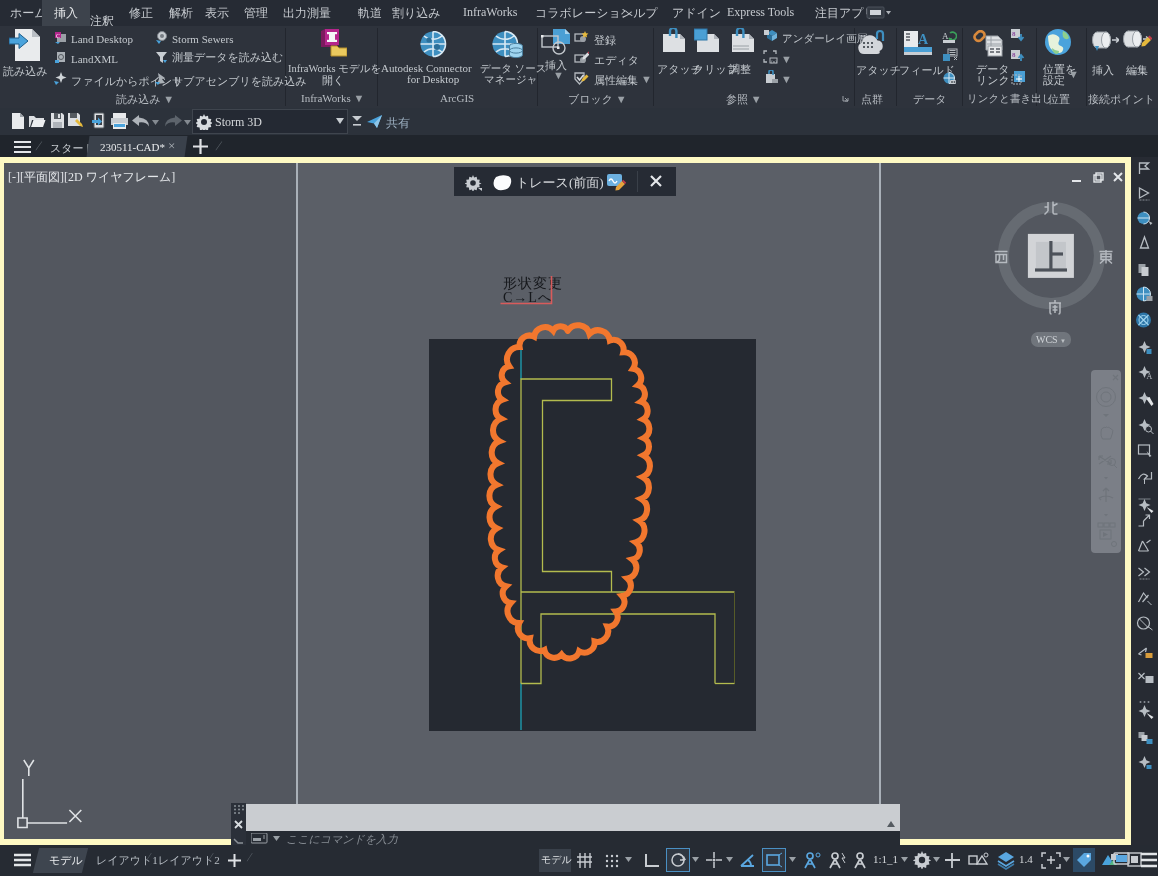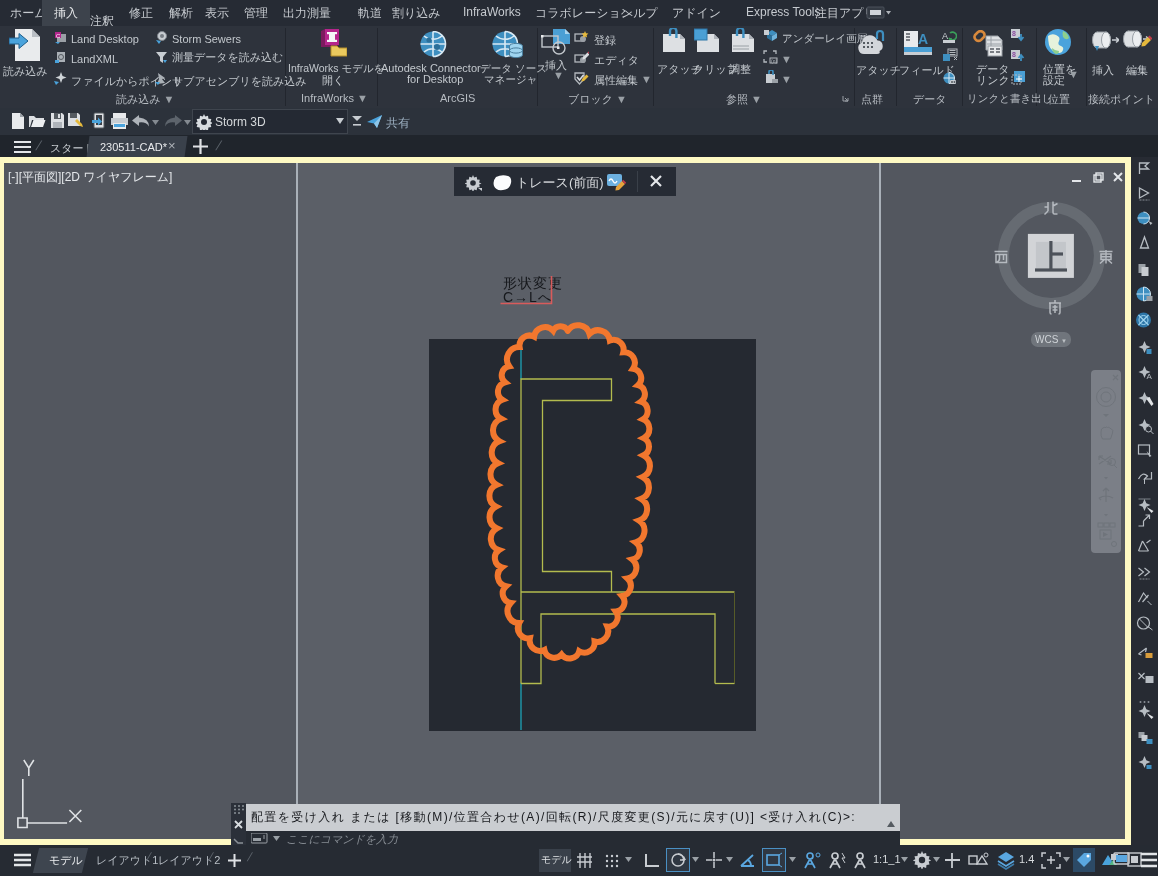--- a/index.html
+++ b/index.html
@@ -1,17 +1,17 @@
 <!DOCTYPE html>
 <html><head><meta charset="utf-8">
 <style>
 html,body{margin:0;padding:0;width:1158px;height:876px;overflow:hidden;background:#2c313a;font-family:"Liberation Sans",sans-serif;}
 *{box-sizing:border-box;}
 .abs{position:absolute;}
-#page{position:relative;width:1158px;height:876px;}
+#page{position:relative;width:1158px;height:876px;font-family:Liberation Serif, serif;}
 
 #menubar{left:0;top:0;width:1158px;height:26px;background:#262b34;color:#c6cacf;font-size:12px;}
 .mi{position:absolute;top:5px;white-space:nowrap;}
 .mi.sel{background:#3d434c;color:#e8eaec;top:0;height:26px;line-height:26px;padding:0 12px;}
 
 #ribbon{left:0;top:26px;width:1158px;height:82px;background:#2e333c;color:#c3c7cc;}
 .psep{position:absolute;top:2px;width:1px;height:78px;background:#22262e;}
 .plabel{position:absolute;top:66px;height:16px;font-size:11px;color:#b7bcc2;white-space:nowrap;}
 .rtxt{position:absolute;font-size:11px;color:#c3c8cd;white-space:nowrap;}
 
@@ -41,21 +41,21 @@
     <span class="mi" style="left:205px;">表示</span>
     <span class="mi" style="left:244px;">管理</span>
     <span class="mi" style="left:283px;">出力</span>
     <span class="mi" style="left:307px;">測量</span>
     <span class="mi" style="left:358px;">軌道</span>
     <span class="mi" style="left:392px;">割り込み</span>
     <span class="mi" style="left:463px;">InfraWorks</span>
     <span class="mi" style="left:535px;">コラボレーション</span>
     <span class="mi" style="left:621px;">ヘルプ</span>
     <span class="mi" style="left:672px;">アドイン</span>
-    <span class="mi" style="left:727px;margin-left:19px;">Express Tools</span>
+    <span class="mi" style="left:727px;">Express Tools</span>
     <span class="mi" style="left:815px;">注目アプリ</span>
     <span class="mi" style="left:866px;top:6px;">
         <svg width="26" height="13">
           <rect x="1" y="1" width="17" height="11" rx="1" fill="#343a43" stroke="#4a515b"></rect>
           <rect x="4" y="4" width="11" height="5" fill="#cfd3d8"></rect>
           <path d="M20 5 l5 0 l-2.5 3.5z" fill="#aeb3b9"></path>
         </svg>
       </span>
   </div>
   <div class="abs" id="ribbon">
@@ -627,21 +627,20 @@
           <circle cx="8" cy="6.5" r="1"></circle>
           <circle cx="12" cy="6.5" r="1"></circle>
           <circle cx="4" cy="10" r="1"></circle>
           <circle cx="8" cy="10" r="1"></circle>
         </g>
         <path d="M4 18 l7 7 M11 18 l-7 7" stroke="#d8dce0" stroke-width="1.8"></path>
         <path d="M3 36 l4 4 h5" stroke="#8a9097" fill="none" stroke-width="1.5"></path>
       </svg>
   </div>
   <div class="abs dock" style="left:246px;top:804px;width:654px;height:27px;background:#cacdd1;color:#17191d;font-size:12px;line-height:27px;white-space:nowrap;overflow:hidden;">
-    <span style="margin-left:5px;letter-spacing:1.35px">配置を受け入れ または [移動(M)/位置合わせ(A)/回転(R)/尺度変更(S)/元に戻す(U)] &lt;受け入れ(C)&gt;:</span>
     <svg class="abs" style="right:4px;top:16px" width="10" height="8">
         <path d="M1 7 h8 l-4 -6z" fill="#555b61"></path>
       </svg>
   </div>
   <div class="abs dock" style="left:246px;top:831px;width:654px;height:14px;background:#262b33;">
     <svg class="abs" style="left:5px;top:2px" width="30" height="11">
         <rect x="0" y="0" width="16" height="10" rx="1" fill="none" stroke="#9aa0a6"></rect>
         <rect x="2" y="5" width="8" height="3" fill="#9aa0a6"></rect>
         <path d="M12 3 h2 M12 5 h2" stroke="#9aa0a6"></path>
         <path d="M22 3 h7 l-3.5 5z" fill="#9aa0a6"></path>

